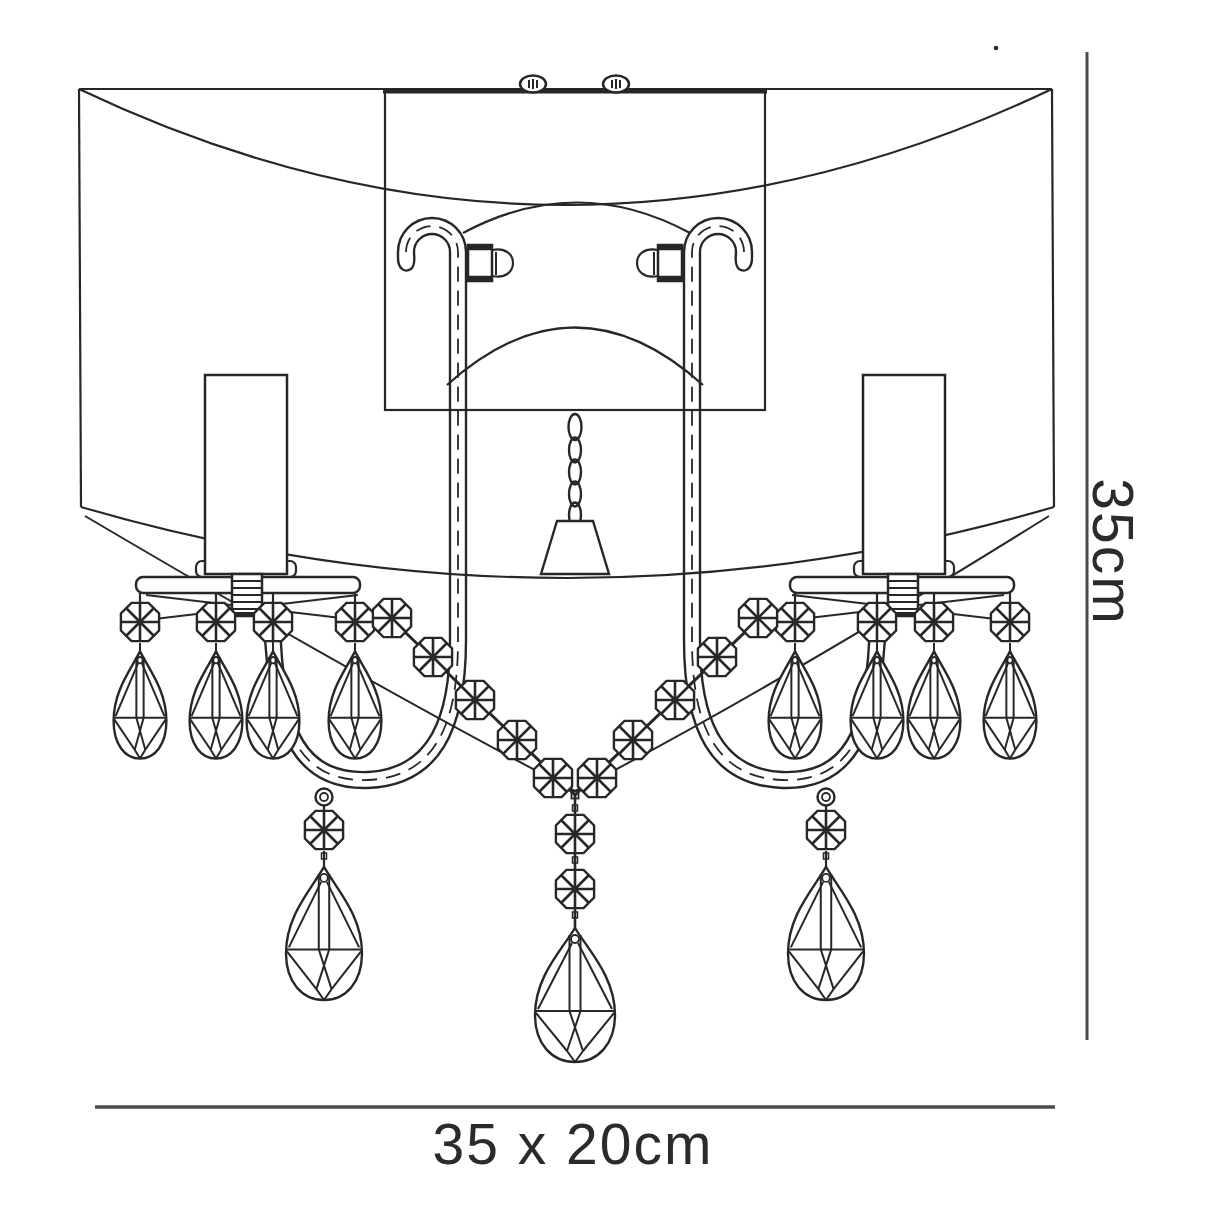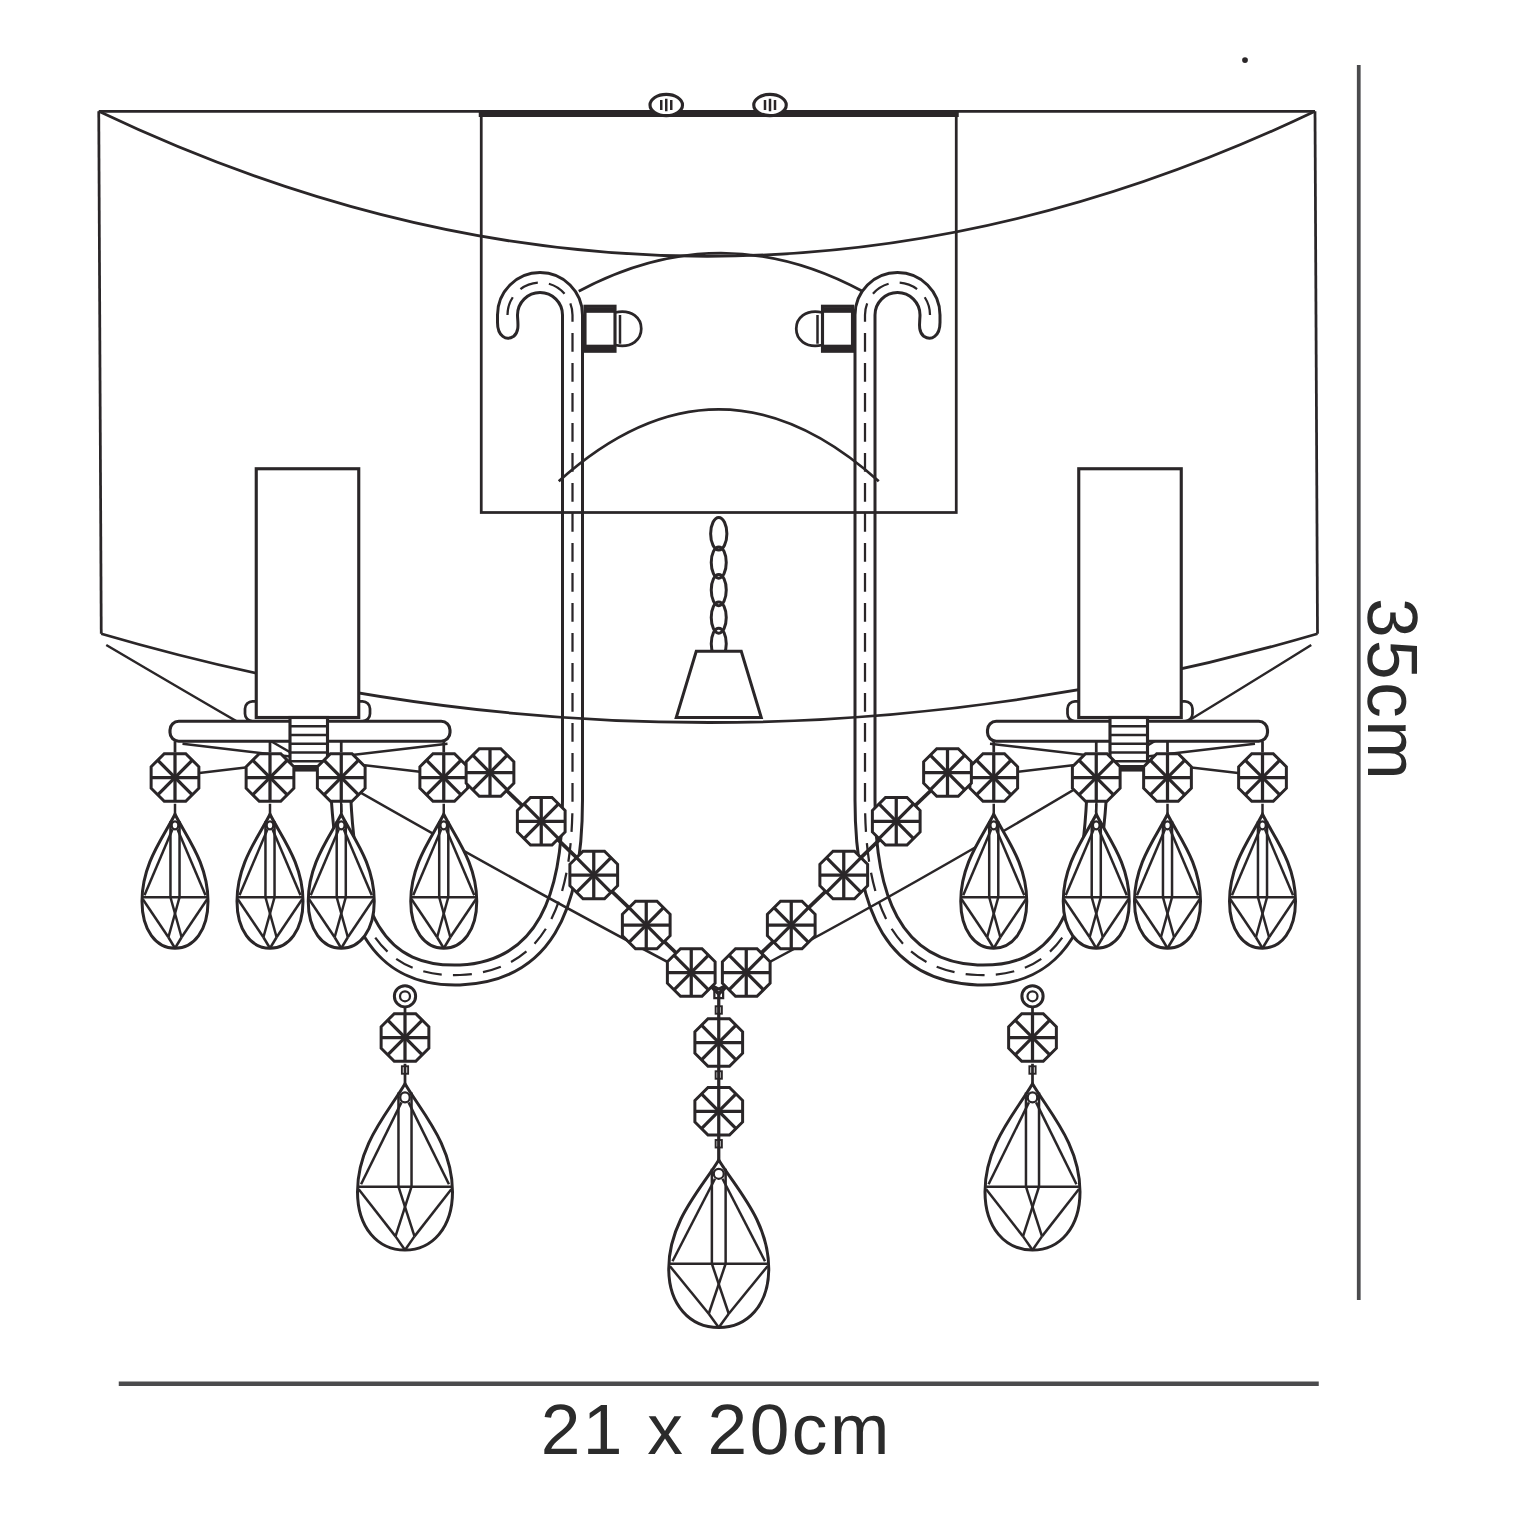--- a/index.html
+++ b/index.html
@@ -257,15 +257,15 @@
   <g>
     <line x1="1087" y1="52" x2="1087" y2="1040" stroke="#4b4b4d" stroke-width="3"></line>
     <circle cx="996" cy="48" r="2.3" fill="#2a2628"></circle>
   </g>
   <g>
     <line x1="95" y1="1107" x2="1055" y2="1107" stroke="#4b4b4d" stroke-width="3.5"></line>
   </g>
 </svg>
 
 <div id="height-label" class="dim-label">35cm</div>
-<div id="size-label" class="dim-label">21 x 20cm</div>
+<div id="size-label" class="dim-label">35 x 20cm</div>
 
 </div>
 
 </body></html>

